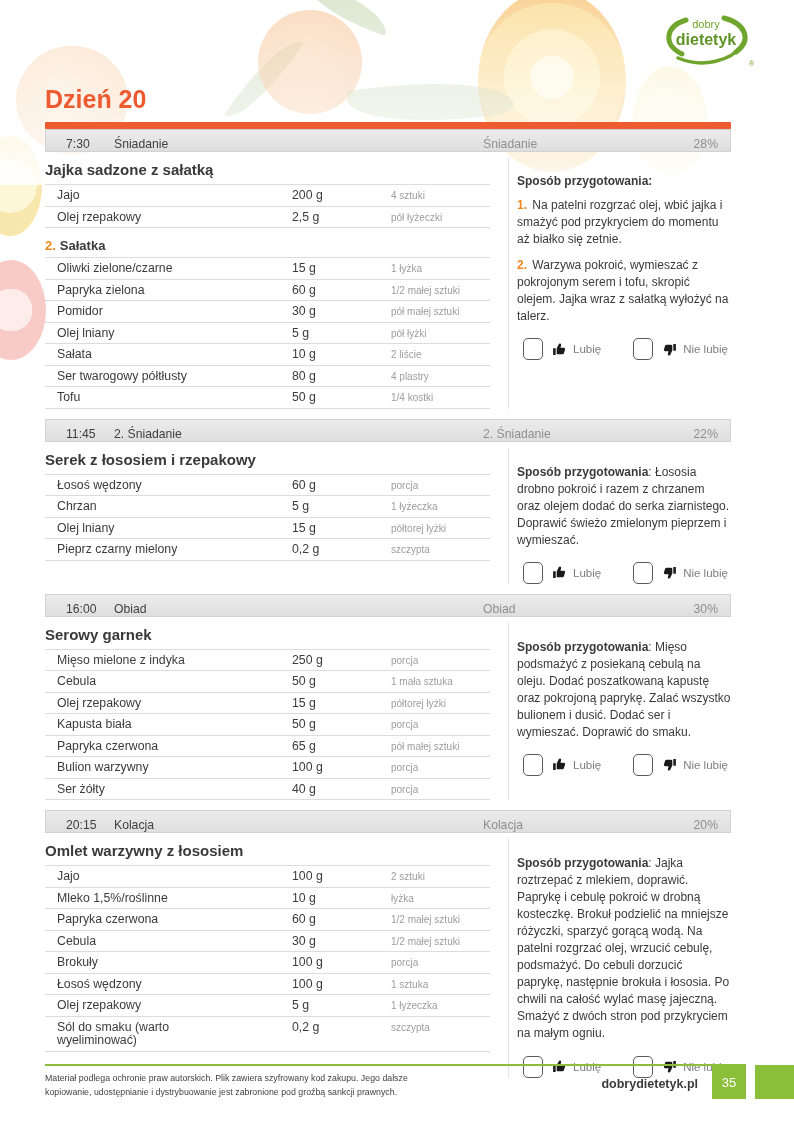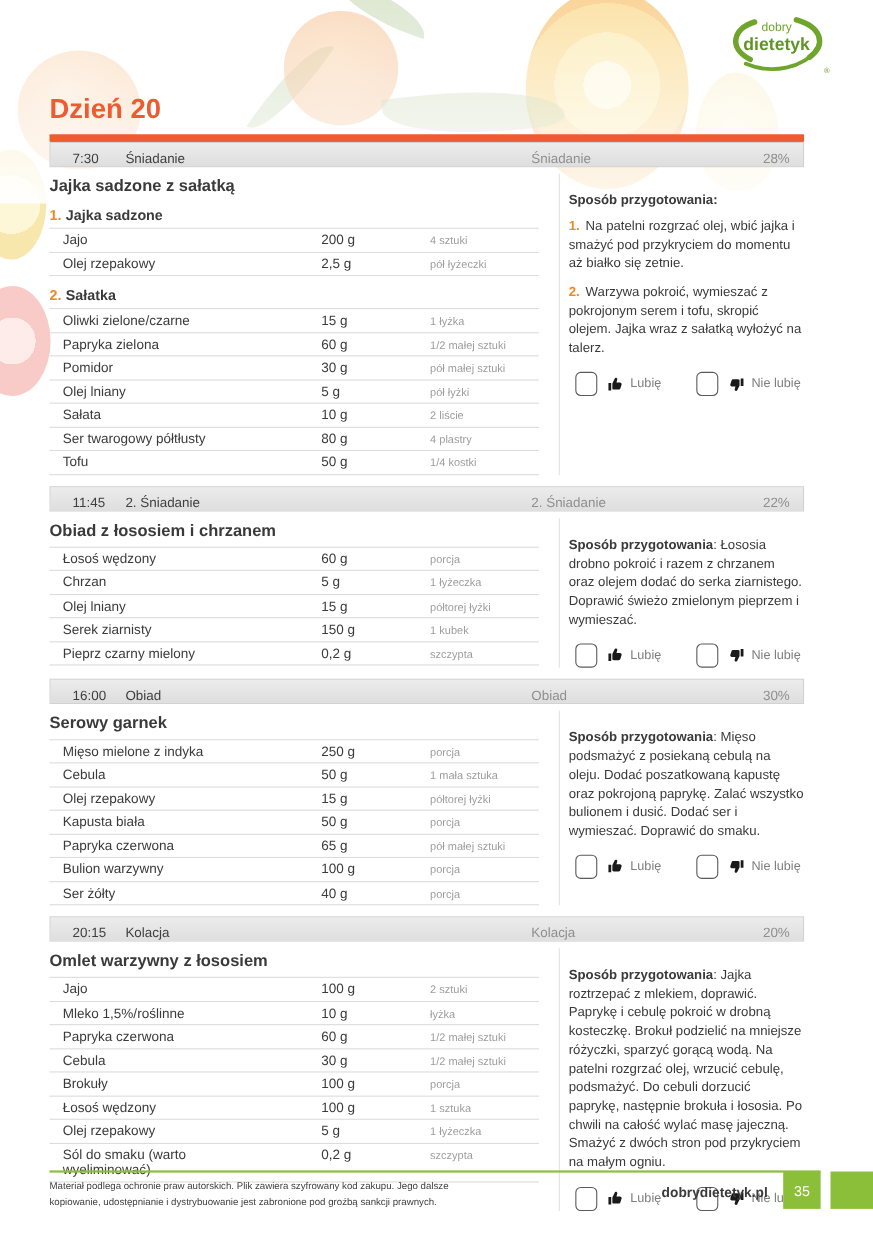--- a/index.html
+++ b/index.html
@@ -116,21 +116,20 @@
       <section class="meal-section">
         <div class="meal-header">
           <span class="hdr-time">7:30</span>
           <span class="hdr-name">Śniadanie</span>
           <span class="hdr-right">Śniadanie</span>
           <span class="hdr-pct">28%</span>
         </div>
         <div class="meal-body">
           <div class="left-col">
             <h2 class="dish-title">Jajka sadzone z sałatką</h2>
-            <div class="group-heading"><span class="group-num">1.</span><span>Jajka sadzone</span></div>
             <div class="ing-table">
               <div class="ing-row">
                 <span class="ing-name">Jajo</span>
                 <span class="ing-amount">200 g</span>
                 <span class="ing-portion">4 sztuki</span>
               </div>
               <div class="ing-row">
                 <span class="ing-name">Olej rzepakowy</span>
                 <span class="ing-amount">2,5 g</span>
                 <span class="ing-portion">pół łyżeczki</span>
@@ -202,41 +201,36 @@
       </section>
       <section class="meal-section">
         <div class="meal-header">
           <span class="hdr-time">11:45</span>
           <span class="hdr-name">2. Śniadanie</span>
           <span class="hdr-right">2. Śniadanie</span>
           <span class="hdr-pct">22%</span>
         </div>
         <div class="meal-body">
           <div class="left-col">
-            <h2 class="dish-title">Obiad z łososiem i chrzanem</h2>
+            <h2 class="dish-title">Serek z łososiem i rzepakowy</h2>
             <div class="ing-table">
               <div class="ing-row">
                 <span class="ing-name">Łosoś wędzony</span>
                 <span class="ing-amount">60 g</span>
                 <span class="ing-portion">porcja</span>
               </div>
               <div class="ing-row">
                 <span class="ing-name">Chrzan</span>
                 <span class="ing-amount">5 g</span>
                 <span class="ing-portion">1 łyżeczka</span>
               </div>
               <div class="ing-row">
                 <span class="ing-name">Olej lniany</span>
                 <span class="ing-amount">15 g</span>
                 <span class="ing-portion">półtorej łyżki</span>
-              </div>
-              <div class="ing-row">
-                <span class="ing-name">Serek ziarnisty</span>
-                <span class="ing-amount">150 g</span>
-                <span class="ing-portion">1 kubek</span>
               </div>
               <div class="ing-row">
                 <span class="ing-name">Pieprz czarny mielony</span>
                 <span class="ing-amount">0,2 g</span>
                 <span class="ing-portion">szczypta</span>
               </div>
             </div>
           </div>
           <div class="right-col">
             <p class="prep-inline"><b>Sposób przygotowania</b><span>: Łososia drobno pokroić i razem z chrzanem oraz olejem dodać do serka ziarnistego. Doprawić świeżo zmielonym pieprzem i wymieszać.</span></p>

